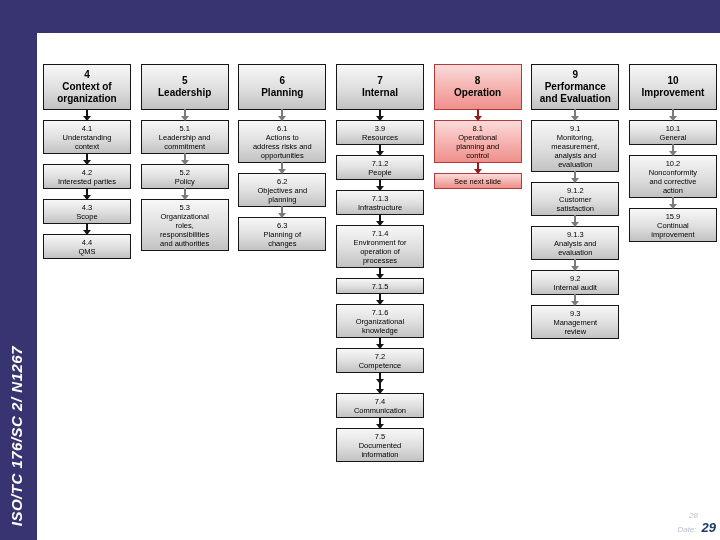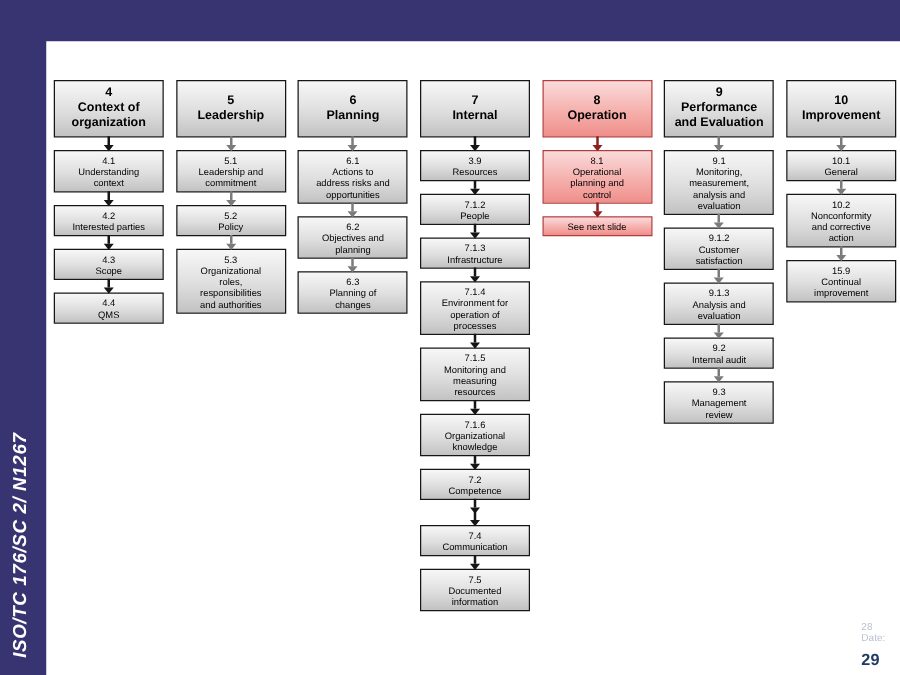--- a/index.html
+++ b/index.html
@@ -47,23 +47,23 @@
   }
   .arrow::after{
     content:'';position:absolute;left:50%;transform:translateX(-50%);
     bottom:-1px;width:0;height:0;
     border-left:4px solid transparent;border-right:4px solid transparent;
     border-top:5px solid var(--ac,#151515);
   }
   .col.ar-k{--ac:#151515;}
   .col.ar-g{--ac:#7b7b7b;}
   .col.ar-r{--ac:#8e1f1f;}
-  .footer{position:absolute;right:4px;bottom:5px;text-align:right;line-height:1.1;}
+  .footer{position:absolute;right:4px;bottom:5px;text-align:right;line-height:1.1;font-style:italic;}
   .footer .row1{font-size:8px;color:#b9c1cd;padding-right:18px;}
-  .footer .row2{font-size:8px;color:#b9c1cd;display:flex;align-items:baseline;justify-content:center;gap:5px;flex-direction:column;}
+  .footer .row2{font-size:8px;color:#b9c1cd;display:flex;align-items:baseline;justify-content:center;gap:5px;}
   .footer .slide-num{font-size:13px;font-weight:bold;color:#1e3a66;}
 </style>
 </head>
 <body>
 
 <div class="slide">
   <div class="topbar"></div>
   <div class="sidebar">
     <span class="sidebar-text">ISO/TC 176/SC 2/ N1267</span>
   </div>
@@ -175,23 +175,20 @@
         <div class="arrow"></div>
         <div class="box">
           <span class="num">7.1.4</span>
           <span class="lbl">Environment for
 operation of
 processes</span>
         </div>
         <div class="arrow"></div>
         <div class="box">
           <span class="num">7.1.5</span>
-          <span class="lbl">Monitoring and
-measuring
-resources</span>
         </div>
         <div class="arrow"></div>
         <div class="box">
           <span class="num">7.1.6</span>
           <span class="lbl">Organizational
 knowledge</span>
         </div>
         <div class="arrow"></div>
         <div class="box">
           <span class="num">7.2</span>

